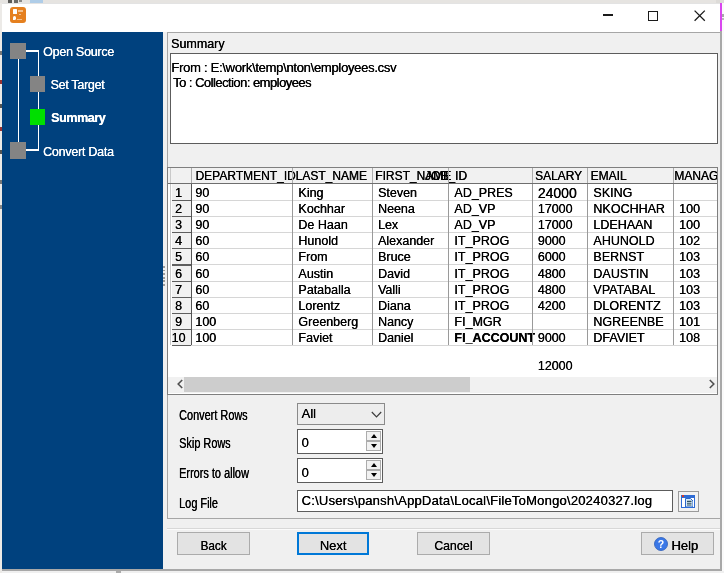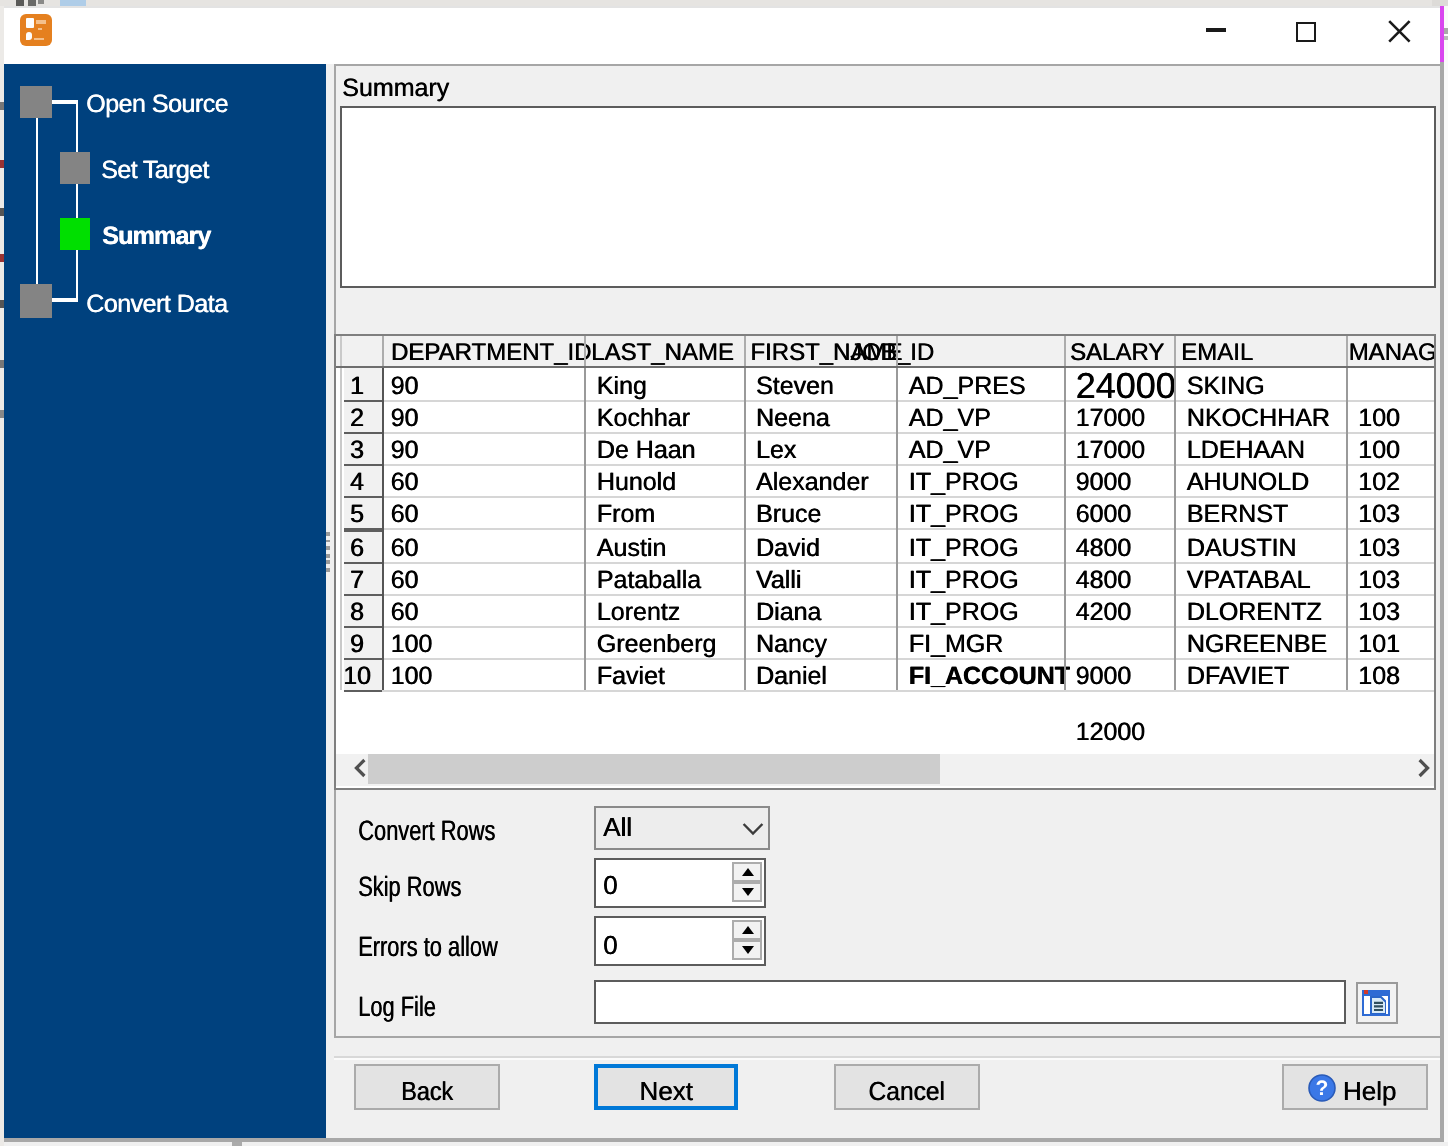--- a/index.html
+++ b/index.html
@@ -51,38 +51,40 @@
 <div style="position:absolute;left:10px;top:142px;width:16px;height:17px;background:#848484;"></div>
 <div style="position:absolute;left:43px;top:44.6px;font-size:12.5px;color:#FFF;font-weight:normal;white-space:pre;line-height:15.5px;letter-spacing:-0.25px;">Open Source</div>
 <div style="position:absolute;left:50.5px;top:77.8px;font-size:12.5px;color:#FFF;font-weight:normal;white-space:pre;line-height:15.5px;letter-spacing:-0.3px;">Set Target</div>
 <div style="position:absolute;left:51px;top:110.8px;font-size:12.5px;color:#FFF;font-weight:bold;white-space:pre;line-height:15.5px;letter-spacing:-0.4px;">Summary</div>
 <div style="position:absolute;left:43px;top:144.9px;font-size:12.5px;color:#FFF;font-weight:normal;white-space:pre;line-height:15.5px;letter-spacing:-0.25px;">Convert Data</div>
 <div style="position:absolute;left:167px;top:32px;width:552.5px;height:1px;background:#A6A6A6;"></div>
 <div style="position:absolute;left:167px;top:32px;width:1px;height:486px;background:#A6A6A6;"></div>
 <div style="position:absolute;left:167px;top:517.5px;width:552.5px;height:1px;background:#A6A6A6;"></div>
 <div style="position:absolute;left:171px;top:37.4px;font-size:12.5px;color:#000;font-weight:normal;white-space:pre;line-height:15.5px;">Summary</div>
 <div style="position:absolute;left:169.5px;top:53px;width:548.5px;height:90.5px;background:#FFF;border:1px solid #5C5C5C;"></div>
+<div style="position:absolute;left:171.3px;top:59.5px;font-size:13px;color:#000;font-weight:normal;white-space:pre;line-height:16px;letter-spacing:-0.28px;">From : E:\work\temp\nton\employees.csv</div>
+<div style="position:absolute;left:173px;top:74.9px;font-size:13px;color:#000;font-weight:normal;white-space:pre;line-height:16px;letter-spacing:-0.53px;">To : Collection: employees</div>
 <div style="position:absolute;left:167.0px;top:166.5px;width:551.0px;height:228.5px;background:#FFF;border:1px solid #7F7F7F;"></div>
 <div style="position:absolute;left:168.0px;top:167.5px;width:549.0px;height:16.5px;background:#F1F1F1;"></div>
 <div style="position:absolute;left:169.7px;top:167.5px;width:0.8px;height:177.5px;background:#C9C9C9;"></div>
 <div style="position:absolute;left:171.5px;top:184.0px;width:19.80000000000001px;height:161.0px;background:#F1F1F1;"></div>
 <div style="position:absolute;left:0;top:0;width:717px;height:573px;overflow:hidden;pointer-events:none;">
 <div style="position:absolute;left:195.4px;top:169.0px;font-size:12px;color:#000;font-weight:normal;white-space:pre;line-height:15px;">DEPARTMENT_ID</div>
 <div style="position:absolute;left:295.5px;top:169.0px;font-size:12px;color:#000;font-weight:normal;white-space:pre;line-height:15px;">LAST_NAME</div>
 <div style="position:absolute;left:375.1px;top:169.0px;font-size:12px;color:#000;font-weight:normal;white-space:pre;line-height:15px;">FIRST_NAME</div>
 <div style="position:absolute;left:425px;top:169.0px;font-size:12px;color:#000;font-weight:normal;white-space:pre;line-height:15px;text-align:center;">JOB_ID</div>
 <div style="position:absolute;left:534.9px;top:169.0px;font-size:12px;color:#000;font-weight:normal;white-space:pre;line-height:15px;">SALARY</div>
 <div style="position:absolute;left:590.5px;top:169.0px;font-size:12px;color:#000;font-weight:normal;white-space:pre;line-height:15px;">EMAIL</div>
 <div style="position:absolute;left:674.2px;top:169.0px;font-size:12px;color:#000;font-weight:normal;white-space:pre;line-height:15px;">MANAGE</div>
 <div style="position:absolute;left:167.5px;top:186.0px;width:21.80000000000001px;text-align:center;font-size:12.5px;line-height:15px;">1</div>
 <div style="position:absolute;left:195.20000000000002px;top:186.0px;font-size:12.5px;color:#000;font-weight:normal;white-space:pre;line-height:15.5px;">90</div>
 <div style="position:absolute;left:298.29999999999995px;top:186.0px;font-size:12.5px;color:#000;font-weight:normal;white-space:pre;line-height:15.5px;">King</div>
 <div style="position:absolute;left:377.9px;top:186.0px;font-size:12.5px;color:#000;font-weight:normal;white-space:pre;line-height:15.5px;">Steven</div>
 <div style="position:absolute;left:454.29999999999995px;top:186.0px;font-size:12.5px;color:#000;font-weight:normal;white-space:pre;line-height:15.5px;">AD_PRES</div>
-<div style="position:absolute;left:537.6999999999999px;top:186.0px;font-size:18px;color:#000;font-weight:normal;white-space:pre;line-height:15.5px;">24000</div>
+<div style="position:absolute;left:537.6999999999999px;top:186.0px;font-size:14px;color:#000;font-weight:normal;white-space:pre;line-height:15.5px;">24000</div>
 <div style="position:absolute;left:593.3px;top:186.0px;font-size:12.5px;color:#000;font-weight:normal;white-space:pre;line-height:15.5px;">SKING</div>
 <div style="position:absolute;left:679.0px;top:186.0px;font-size:12.5px;color:#000;font-weight:normal;white-space:pre;line-height:15.5px;"></div>
 <div style="position:absolute;left:167.5px;top:202.1px;width:21.80000000000001px;text-align:center;font-size:12.5px;line-height:15px;">2</div>
 <div style="position:absolute;left:195.20000000000002px;top:202.1px;font-size:12.5px;color:#000;font-weight:normal;white-space:pre;line-height:15.5px;">90</div>
 <div style="position:absolute;left:298.29999999999995px;top:202.1px;font-size:12.5px;color:#000;font-weight:normal;white-space:pre;line-height:15.5px;">Kochhar</div>
 <div style="position:absolute;left:377.9px;top:202.1px;font-size:12.5px;color:#000;font-weight:normal;white-space:pre;line-height:15.5px;">Neena</div>
 <div style="position:absolute;left:454.29999999999995px;top:202.1px;font-size:12.5px;color:#000;font-weight:normal;white-space:pre;line-height:15.5px;">AD_VP</div>
 <div style="position:absolute;left:537.6999999999999px;top:202.1px;font-size:12.5px;color:#000;font-weight:normal;white-space:pre;line-height:15.5px;">17000</div>
 <div style="position:absolute;left:593.3px;top:202.1px;font-size:12.5px;color:#000;font-weight:normal;white-space:pre;line-height:15.5px;">NKOCHHAR</div>
 <div style="position:absolute;left:679.0px;top:202.1px;font-size:12.5px;color:#000;font-weight:normal;white-space:pre;line-height:15.5px;">100</div>
@@ -223,20 +225,21 @@
 <div style="position:absolute;left:301.5px;top:464.5px;font-size:13px;color:#000;font-weight:normal;white-space:pre;line-height:16px;">0</div>
 <div style="position:absolute;left:365.8px;top:460.1px;width:15.6px;height:9.9px;background:#F2F2F2;border:1px solid #ACACAC;"></div>
 <div style="position:absolute;left:365.8px;top:469.9px;width:15.6px;height:9.9px;background:#F2F2F2;border:1px solid #ACACAC;"></div>
 <svg style="position:absolute;left:370.6px;top:463.1px;" width="6" height="4" viewBox="0 0 6 4">
       <path d="M0 4 L3 0 L6 4 Z" fill="#000"></path>
     </svg>
 <svg style="position:absolute;left:370.6px;top:472.8px;" width="6" height="4" viewBox="0 0 6 4">
       <path d="M0 0 L3 4 L6 0 Z" fill="#000"></path>
     </svg>
 <div style="position:absolute;left:296.5px;top:490px;width:376px;height:22.2px;background:#FFF;border:1px solid #5C5C5C;"></div>
+<div style="position:absolute;left:301.5px;top:493.4px;font-size:13px;color:#000;font-weight:normal;white-space:pre;line-height:16px;letter-spacing:0.22px;">C:\Users\pansh\AppData\Local\FileToMongo\20240327.log</div>
 <div style="position:absolute;left:677.8px;top:491.3px;width:21px;height:20.6px;background:#F2F2F2;border:1px solid #9A9A9A;"></div>
 <div style="position:absolute;left:681.3px;top:494.5px;width:14px;height:13.8px;background:#FFF;border:1px solid #2E6BD4;"></div>
 <div style="position:absolute;left:681.3px;top:494.5px;width:14px;height:3.1px;background:#2E6BD4;"></div>
 <div style="position:absolute;left:682.3px;top:495.2px;width:1.5px;height:1.7px;background:#D03A2B;"></div>
 <div style="position:absolute;left:681.3px;top:506.9px;width:14px;height:1.4px;background:#2E6BD4;"></div>
 <svg style="position:absolute;left:684.6px;top:497.8px;" width="8.5" height="9.5" viewBox="0 0 8.5 9.5">
       <path d="M0.5 0.5 L5.5 0.5 L8 3 L8 9 L0.5 9 Z" fill="#D8EAF7" stroke="#2A66C8" stroke-width="1"></path>
       <path d="M2 3.4 H6.5 M2 5.2 H6.5 M2 7 H6.5" stroke="#2F4F5F" stroke-width="1.1"></path>
     </svg>
 <div style="position:absolute;left:167px;top:527.7px;width:553px;height:1px;background:#D8D8D8;"></div>

